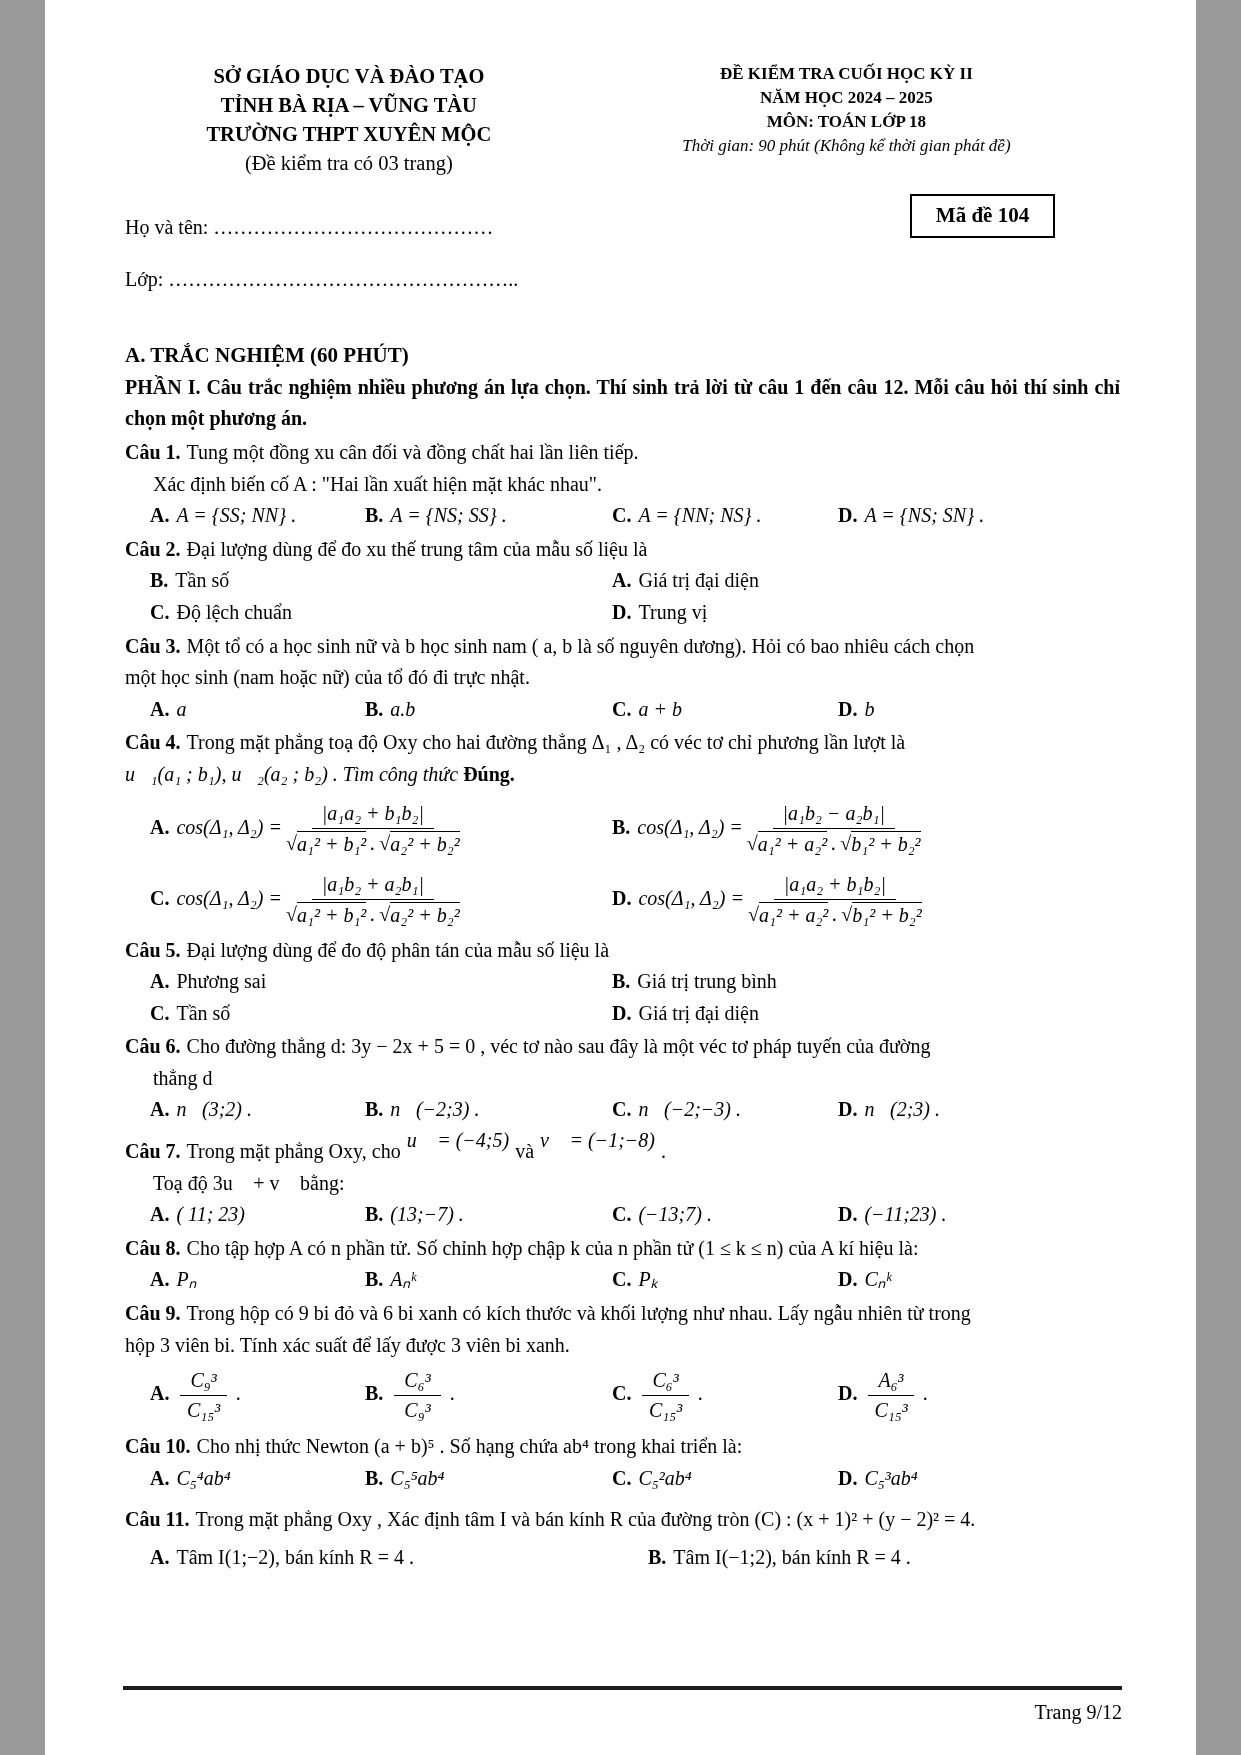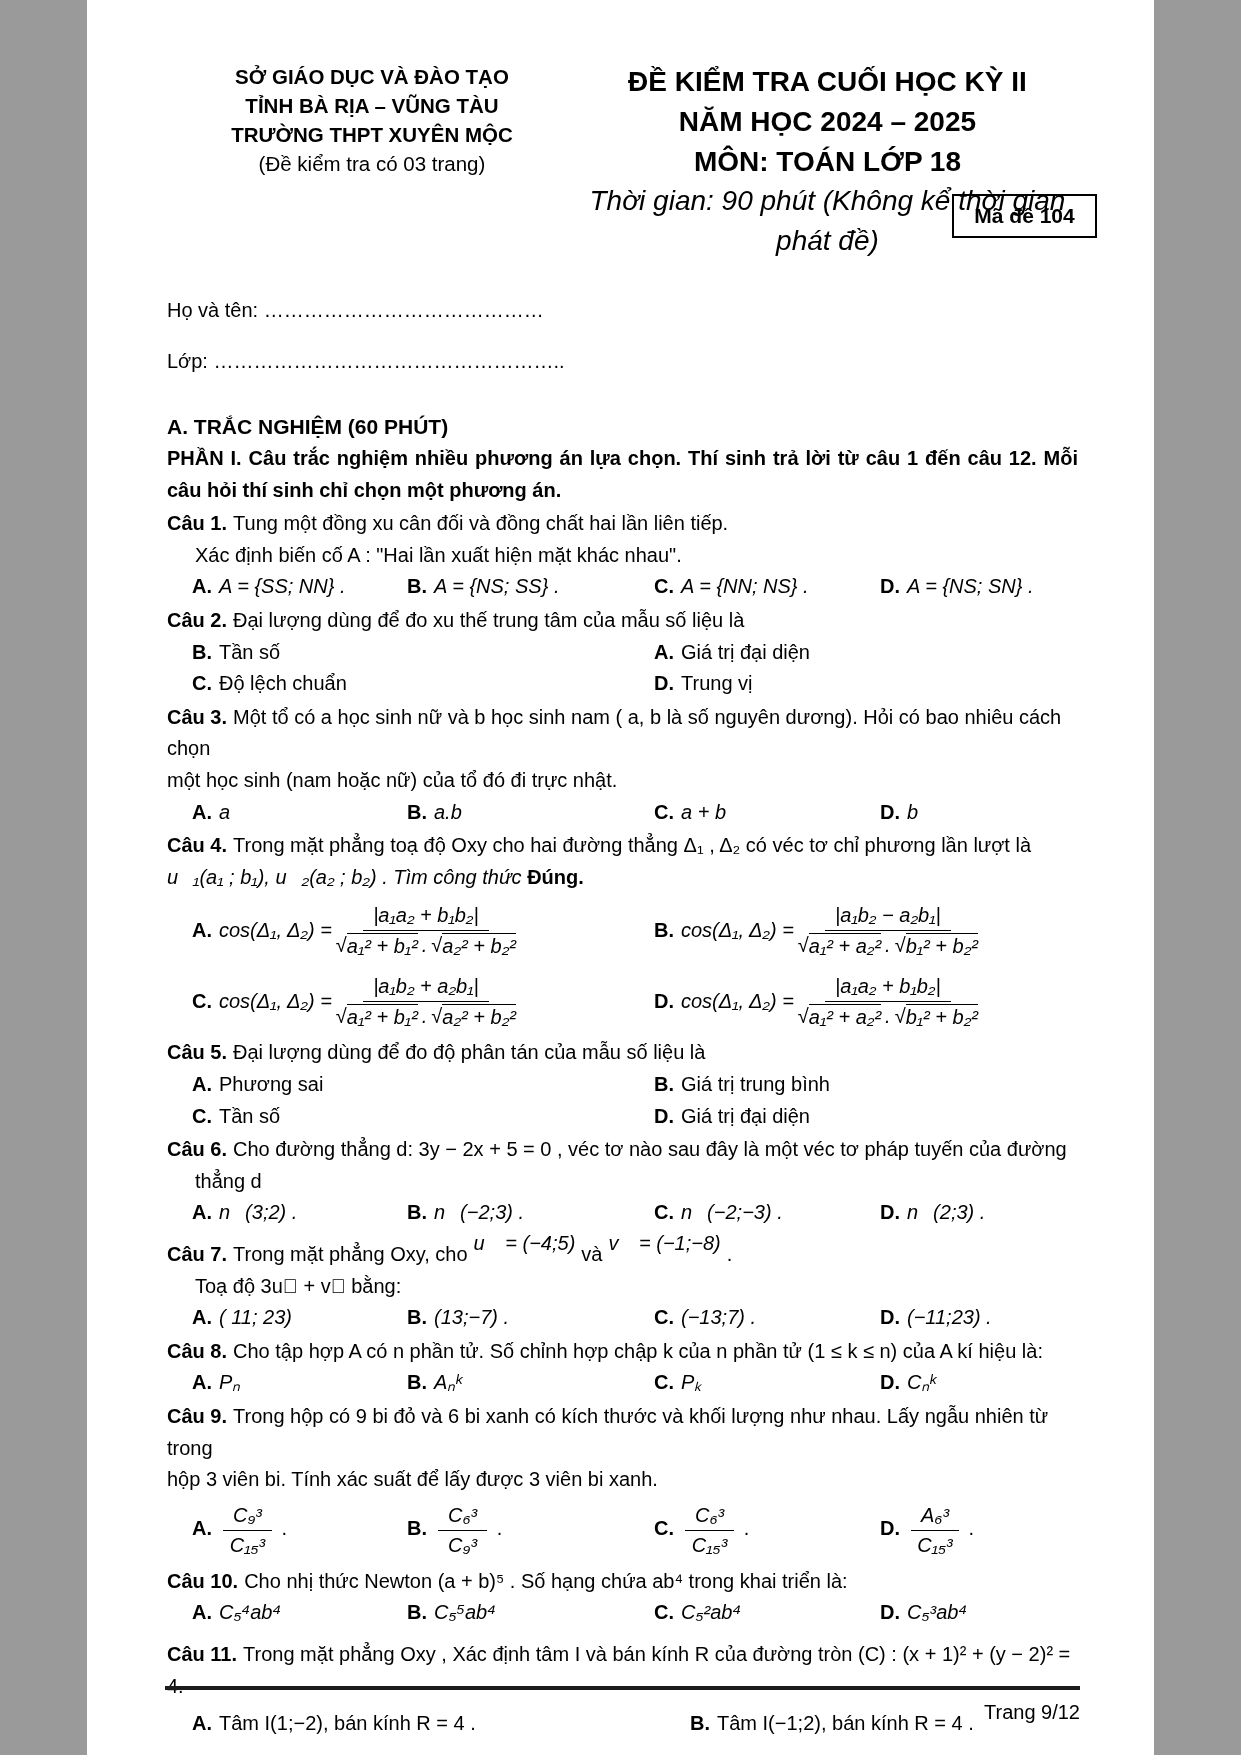--- a/index.html
+++ b/index.html
@@ -1,30 +1,30 @@
 <!DOCTYPE html>
 <html><head>
 <meta charset="utf-8">
 <style>
   html,body{margin:0;padding:0;background:#9a9a9a;}
-  .page{position:relative;width:1067px;height:1755px;margin:0 auto;background:#ffffff;color:#000;
-        font-family:Liberation Sans, sans-serif;font-size:20px;line-height:1.58;overflow:hidden;}
+  .page{position:relative;width:1151px;height:1755px;margin:0 auto;background:#ffffff;color:#000;
+        font-family:Liberation Serif, serif;font-size:20px;line-height:1.58;overflow:hidden;}
   .content{padding:62px 76px 0 80px;}
   
   .header{display:flex;}
   .h-left{width:45%;text-align:center;font-weight:bold;font-size:20.5px;line-height:1.42;}
-  .h-right{width:55%;text-align:center;font-weight:bold;font-size:28px;line-height:1.42;}
+  .h-right{width:55%;text-align:center;font-weight:bold;font-size:17px;line-height:1.42;}
   .h-left .note{font-weight:normal;}
   .h-right .time{font-weight:normal;font-style:italic;}
   .code-box{position:absolute;left:865px;top:194px;width:141px;height:40px;border:2px solid #000;
             display:flex;align-items:center;justify-content:center;font-weight:bold;font-size:21px;}
   .fill-line{margin-top:34px;}
   .fill-line2{margin-top:20px;}
   
-  .sec-a{margin-top:32px;font-weight:bold;font-size:21px;}
+  .sec-a{margin-top:43px;font-weight:bold;font-size:21px;}
   .part1{font-weight:bold;text-align:justify;}
   
   .q{margin-top:2px;}
   .qline{text-align:left;}
   .qlabel{font-weight:bold;margin-right:6px;}
   .cont{padding-left:28px;}
   .math{font-style:italic;}
   .o4{display:grid;grid-template-columns:215px 247px 226px 1fr;padding-left:25px;align-items:center;}
   .o2{display:grid;grid-template-columns:462px 1fr;padding-left:25px;}
   .opt{white-space:nowrap;}

